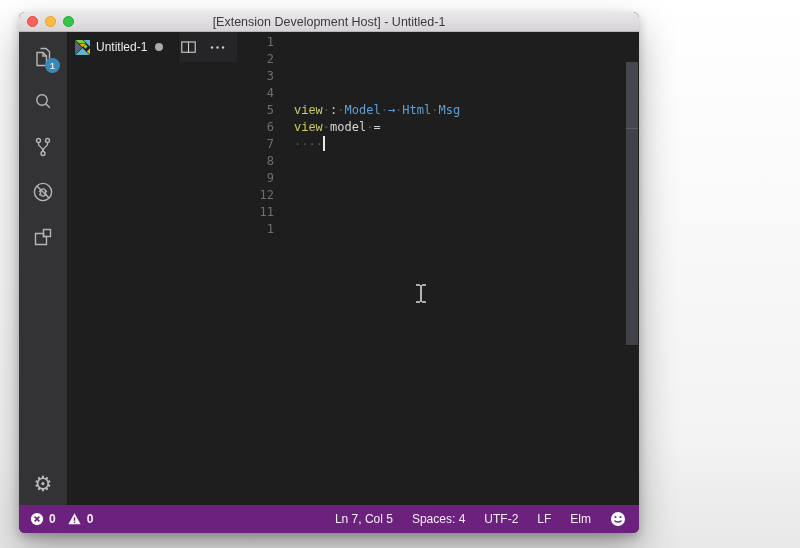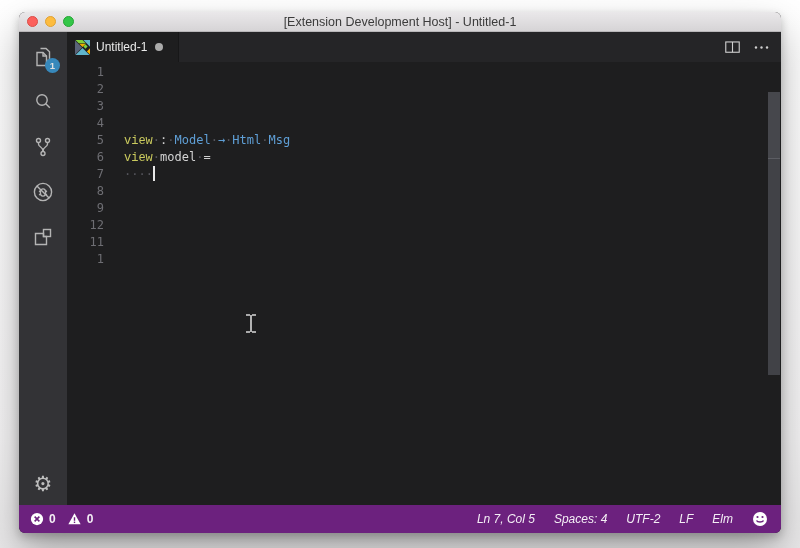--- a/index.html
+++ b/index.html
@@ -3,21 +3,21 @@
 <meta charset="utf-8">
 <style>
   * { margin:0; padding:0; box-sizing:border-box; }
   html,body { width:800px; height:548px; overflow:hidden; }
   body {
     background: linear-gradient(180deg,#ffffff 0%,#f4f3f4 80%,#e9e8e9 100%);
     font-family:"Liberation Sans", sans-serif;
     position:relative;
   }
   .window{
-    position:absolute; left:19px; top:12px; width:762px; height:521px;
+    position:absolute; left:19px; top:12px; width:620px; height:521px;
     border-radius:6px; overflow:hidden;
     box-shadow:0 18px 38px rgba(0,0,0,.30), 0 4px 10px rgba(0,0,0,.22);
     background:var(--editor-bg);
   }
   
   .titlebar{
     height:20px; background:linear-gradient(180deg,#eae8ea,#d6d4d6);
     border-bottom:1px solid #b9b7b9;
     display:flex; align-items:center; position:relative;
   }
@@ -40,21 +40,21 @@
   .ab-item svg{ stroke:#cbcbcb; fill:none; stroke-width:1.4; }
   .badge{
     position:absolute; right:7px; bottom:6px; min-width:15px; height:15px;
     background:var(--badge-bg); border-radius:50%; color:#fff;
     font-size:9.5px; line-height:15px; text-align:center; font-weight:700;
   }
   .ab-spacer{ flex:1; }
   .gear{ height:42px; display:flex; align-items:center; justify-content:center;
          font-size:21px; color:#bdbdbd; font-family:"DejaVu Sans", sans-serif; }
   
-  .editor-group{ flex:1; display:flex; flex-direction:column; background:var(--editor-bg); position:relative; }
+  .editor-group{ flex:1; display:flex; flex-direction:row; background:var(--editor-bg); position:relative; }
   .tabbar{ height:30px; background:var(--tabbar-bg); display:flex; align-items:stretch; }
   .tab{
     width:112px; background:var(--editor-bg); display:flex; align-items:center;
     padding:0 8px; gap:6px; border-right:1px solid #171718;
   }
   .tab-label{ color:#eaeaea; font-size:12px; }
   .dirty-dot{ width:8px; height:8px; border-radius:50%; background:#ababab; margin-left:2px; }
   .tab-actions{ margin-left:auto; display:flex; align-items:center; gap:10px; padding-right:10px; }
   .tab-actions svg{ stroke:#cfcfcf; fill:none; stroke-width:1.4; }
   
@@ -74,21 +74,21 @@
   }
   .scrollbar .sb-line{ position:absolute; left:0; right:0; top:66px; height:1px; background:#5c5d63; }
   .scrollbar .sb-top{ position:absolute; left:0; right:0; top:0; height:66px; background:#46474c; }
   .mouse-cursor{ position:absolute; left:176px; top:250px; pointer-events:none; }
   
   .statusbar{
     height:28px; background:var(--status-bar-bg); color:#f4eff5;
     display:flex; align-items:center; font-size:12px;
   }
   .status-left{ display:flex; align-items:center; gap:5px; padding-left:11px; }
-  .status-right{ margin-left:auto; display:flex; align-items:center; gap:19px; padding-right:13px;font-style:italic; }
+  .status-right{ margin-left:auto; display:flex; align-items:center; gap:19px; padding-right:13px; }
   .status-item{ white-space:nowrap; }
   .status-count{ font-weight:600; }
 </style>
 </head>
 <body>
 
 <div class="window">
 
   <div class="titlebar">
     <div class="traffic">

